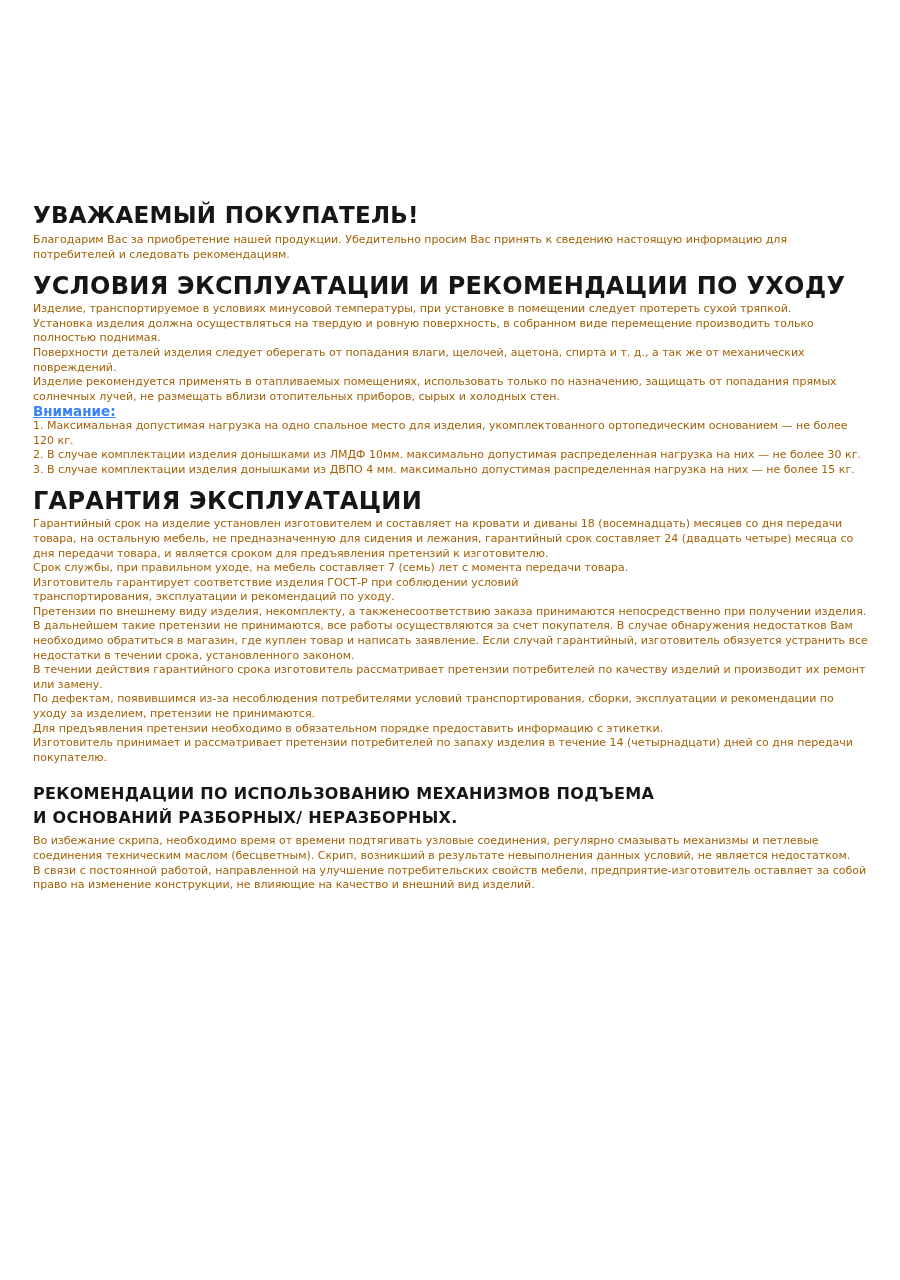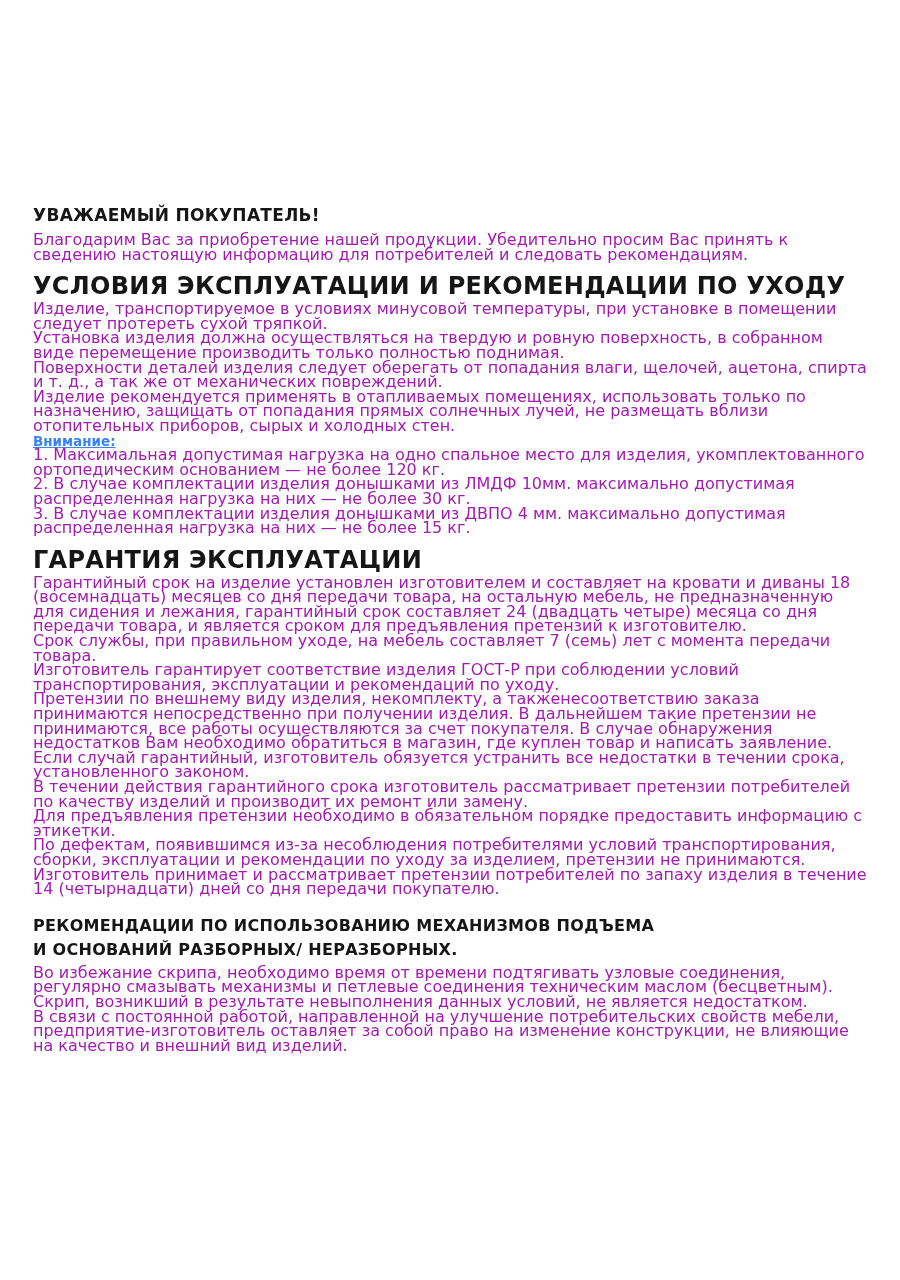--- a/index.html
+++ b/index.html
@@ -22,35 +22,35 @@
   .sec-heading {
     font-size: 24px;
     font-weight: bold;
     line-height: 23px;
     letter-spacing: 0.3px;
     margin: 13px 0 4px 0;
     white-space: pre-line;
     color: #161616;
   }
   .sec-heading--first {
-    font-size: 17px;
+    font-size: 23px;
     margin-top: 0;
     margin-bottom: 6px;
   }
   .sec-heading--lg {
     font-size: 16px;
     margin-top: 17px;
     line-height: 24px;
   }
   .bodytext {
-    font-size: 16px;
+    font-size: 11px;
     line-height: 14.6px;
     margin: 0;
     white-space: pre-line;
-    color: #a21caf;
+    color: #a16207;
   }
   .attention-label {
     font-weight: bold;
     text-decoration: underline;
     margin: 0;
     font-size: 13.5px;
     line-height: 14.6px;
     color: #3b82f6;
   }
 </style>
@@ -77,22 +77,22 @@
   </div>
 
   <div class="section">
     <h1 class="sec-heading">ГАРАНТИЯ ЭКСПЛУАТАЦИИ</h1>
     <p class="bodytext">Гарантийный срок на изделие установлен изготовителем и составляет на кровати и диваны 18 (восемнадцать) месяцев со дня передачи товара, на остальную мебель, не предназначенную для сидения и лежания, гарантийный срок составляет 24 (двадцать четыре) месяца со дня передачи товара, и является сроком для предъявления претензий к изготовителю.</p>
     <p class="bodytext">Срок службы, при правильном уходе, на мебель составляет 7 (семь) лет с момента передачи товара.</p>
     <p class="bodytext">Изготовитель гарантирует соответствие изделия ГОСТ-Р при соблюдении условий
 транспортирования, эксплуатации и рекомендаций по уходу.</p>
     <p class="bodytext">Претензии по внешнему виду изделия, некомплекту, а такженесоответствию заказа принимаются непосредственно при получении изделия. В дальнейшем такие претензии не принимаются, все работы осуществляются за счет покупателя. В случае обнаружения недостатков  Вам необходимо обратиться в магазин, где куплен товар и написать заявление. Если случай гарантийный, изготовитель обязуется устранить все недостатки в течении срока, установленного законом.</p>
     <p class="bodytext">В течении действия гарантийного срока изготовитель рассматривает претензии потребителей по качеству изделий и производит их ремонт или замену.</p>
+    <p class="bodytext">По дефектам, появившимся из-за несоблюдения потребителями условий транспортирования, сборки, эксплуатации и рекомендации по уходу за изделием, претензии не принимаются.</p>
     <p class="bodytext">Для предъявления претензии необходимо в обязательном порядке предоставить информацию с этикетки.</p>
-    <p class="bodytext">По дефектам, появившимся из-за несоблюдения потребителями условий транспортирования, сборки, эксплуатации и рекомендации по уходу за изделием, претензии не принимаются.</p>
     <p class="bodytext">Изготовитель принимает и рассматривает претензии потребителей по запаху изделия в течение 14 (четырнадцати) дней со дня передачи  покупателю.</p>
   </div>
 
   <div class="section">
     <h1 class="sec-heading sec-heading--lg">РЕКОМЕНДАЦИИ ПО ИСПОЛЬЗОВАНИЮ МЕХАНИЗМОВ ПОДЪЕМА
 И ОСНОВАНИЙ РАЗБОРНЫХ/ НЕРАЗБОРНЫХ.</h1>
     <p class="bodytext">Во избежание скрипа, необходимо время от времени подтягивать узловые соединения, регулярно смазывать механизмы и петлевые соединения техническим маслом (бесцветным). Скрип, возникший в результате невыполнения данных условий, не является недостатком.</p>
     <p class="bodytext">В связи с постоянной работой, направленной на улучшение потребительских свойств мебели, предприятие-изготовитель оставляет за собой право на изменение конструкции, не влияющие на качество и внешний вид изделий.</p>
   </div>
 

